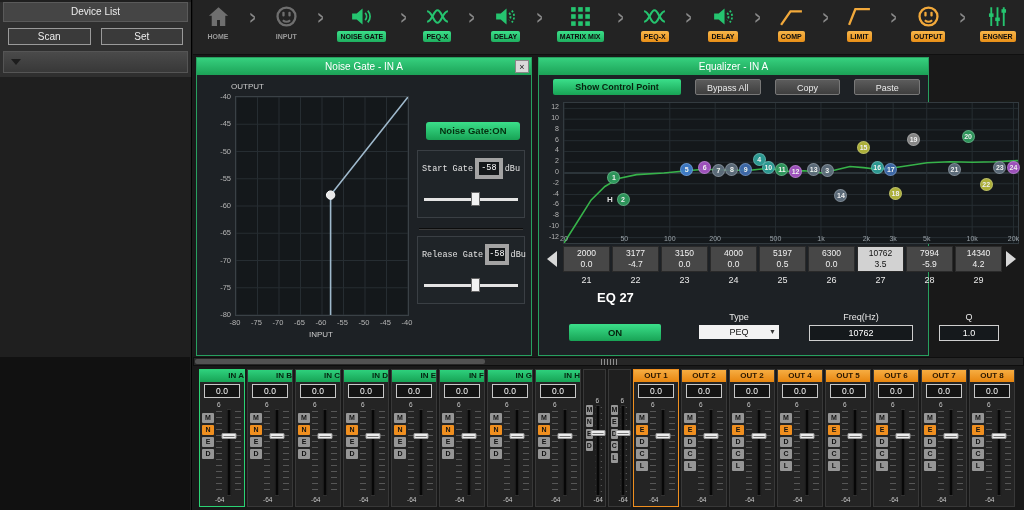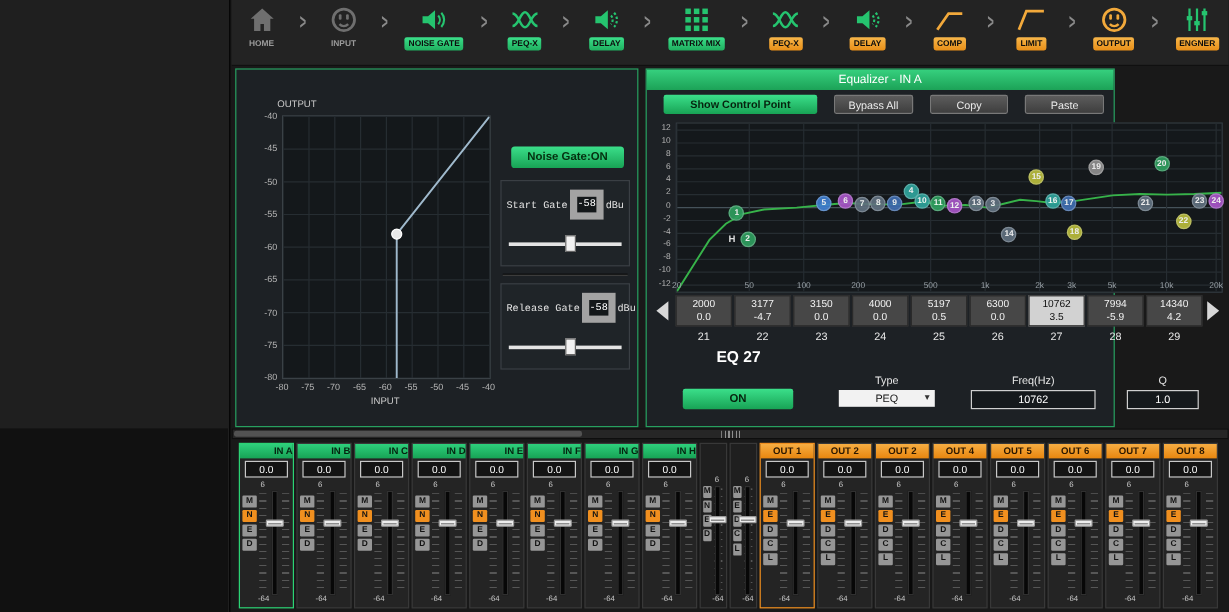--- a/index.html
+++ b/index.html
@@ -36,21 +36,21 @@
   #ng-plot{position:absolute;left:32px;top:16px;width:172px;height:218px;background:#14181b;border:1px solid #3a4146;}
   #ng-plot svg{position:absolute;left:0;top:0;}
   #ng-ylab span{position:absolute;width:26px;text-align:right;left:2px;}
   #ng-xlab span{position:absolute;width:18px;text-align:center;top:238px;}
   #ng-in-label{position:absolute;left:32px;top:250px;width:172px;text-align:center;font-size:8px;color:#ccc;}
   #ng-state-btn{position:absolute;left:229px;top:64px;width:94px;height:18px;background:linear-gradient(#3bdf8a,#18a355);border-radius:3px;color:#04300f;font-size:9.5px;font-weight:bold;text-align:center;line-height:18px;}
   .ng-group{position:absolute;left:220px;width:108px;box-sizing:border-box;border:1px solid #3a3f44;background:#1f2428;padding:7px 4px 10px;}
   #ng-start-group{top:92px;} #ng-release-group{top:178px;}
   .ng-row{display:flex;align-items:center;gap:2px;font-size:8.5px;color:#e3e3e3;white-space:nowrap;font-family:Liberation Mono, monospace;}
   .ng-row .grow{flex:1;}
-  .ng-val{width:28px;height:13px;border:6px solid #a3a3a3;background:#14181a;color:#fff;font-size:8.5px;text-align:center;line-height:13px;}
+  .ng-val{width:28px;height:13px;border:4px solid #a3a3a3;background:#14181a;color:#fff;font-size:8.5px;text-align:center;line-height:13px;}
   .ng-slider{position:relative;height:16px;margin-top:12px;}
   .ng-slider .track{position:absolute;left:2px;right:2px;top:7px;height:3px;background:#e4e4e4;}
   .ng-slider .handle{position:absolute;top:1px;width:9px;height:14px;background:#f2f2f2;border:1px solid #666;box-sizing:border-box;}
   .ng-divider{position:absolute;left:222px;top:170px;width:104px;border-top:1px solid #0c0c0c;border-bottom:1px solid #3c3c3c;}
   
   .eq-btn-row{position:absolute;top:21px;left:14px;right:8px;display:flex;gap:14px;}
   .eq-btn{height:16px;font-size:9px;line-height:16px;text-align:center;border-radius:2px;}
   .eq-btn.primary{background:linear-gradient(#3bdf8a,#18a355);color:#06230e;width:128px;font-weight:bold;}
   .eq-btn.plain{background:linear-gradient(#5c5c5c,#3e3e3e);border:1px solid #787878;color:#ececec;flex:1;box-sizing:border-box;}
   #eq-ylab span{position:absolute;width:18px;text-align:right;left:2px;font-size:7px;color:#b5b5b5;}
@@ -103,20 +103,30 @@
   .fhandle:after{content:'';position:absolute;left:1px;right:1px;top:2px;height:1px;background:#777;}
   .strip-master{width:23px;padding-top:26px;background:#1f1f1f;}
   .strip-master .btn-col{width:11px;margin-top:8px;}
 </style>
 </head>
 <body>
 
 <div id="app">
 
   <aside id="sidebar">
+    <div class="sb-top">
+      <div class="sb-title">Device List</div>
+      <div class="sb-buttons">
+        <button class="sb-btn">Scan</button>
+        <button class="sb-btn">Set</button>
+      </div>
+      <div class="sb-drop">
+        <span class="sb-tri"></span>
+      </div>
+    </div>
     <div class="sb-bottom"></div>
   </aside>
 
   <header id="toolbar">
     <div id="toolbar-items">
         <div class="tb-item">
           <span class="tb-icon tint-gray">
             <svg viewBox="0 0 24 24" fill="currentColor">
               <path d="M12 3 2.8 11.2h2.7V21h5.1v-5.6h2.8V21h5.1v-9.8h2.7z"></path>
             </svg>
@@ -244,20 +254,24 @@
               <rect x="9.8" y="13" width="4.4" height="3.4" fill="currentColor"></rect>
               <rect x="15.8" y="5" width="4.4" height="3.4" fill="currentColor"></rect>
             </svg>
           </span>
           <span class="tb-badge badge-orange">ENGNER</span>
         </div>
       </div>
   </header>
 
   <section class="panel" id="ng-panel">
+    <div class="panel-title">
+      <span>Noise Gate - IN A</span>
+      <span class="panel-close">×</span>
+    </div>
     <div id="ng-graph">
       <div id="ng-out-label">OUTPUT</div>
       <div id="ng-ylab">
           <span style="top: 12px;">-40</span>
           <span style="top: 39.25px;">-45</span>
           <span style="top: 66.5px;">-50</span>
           <span style="top: 93.75px;">-55</span>
           <span style="top: 121px;">-60</span>
           <span style="top: 148.25px;">-65</span>
           <span style="top: 175.5px;">-70</span>

